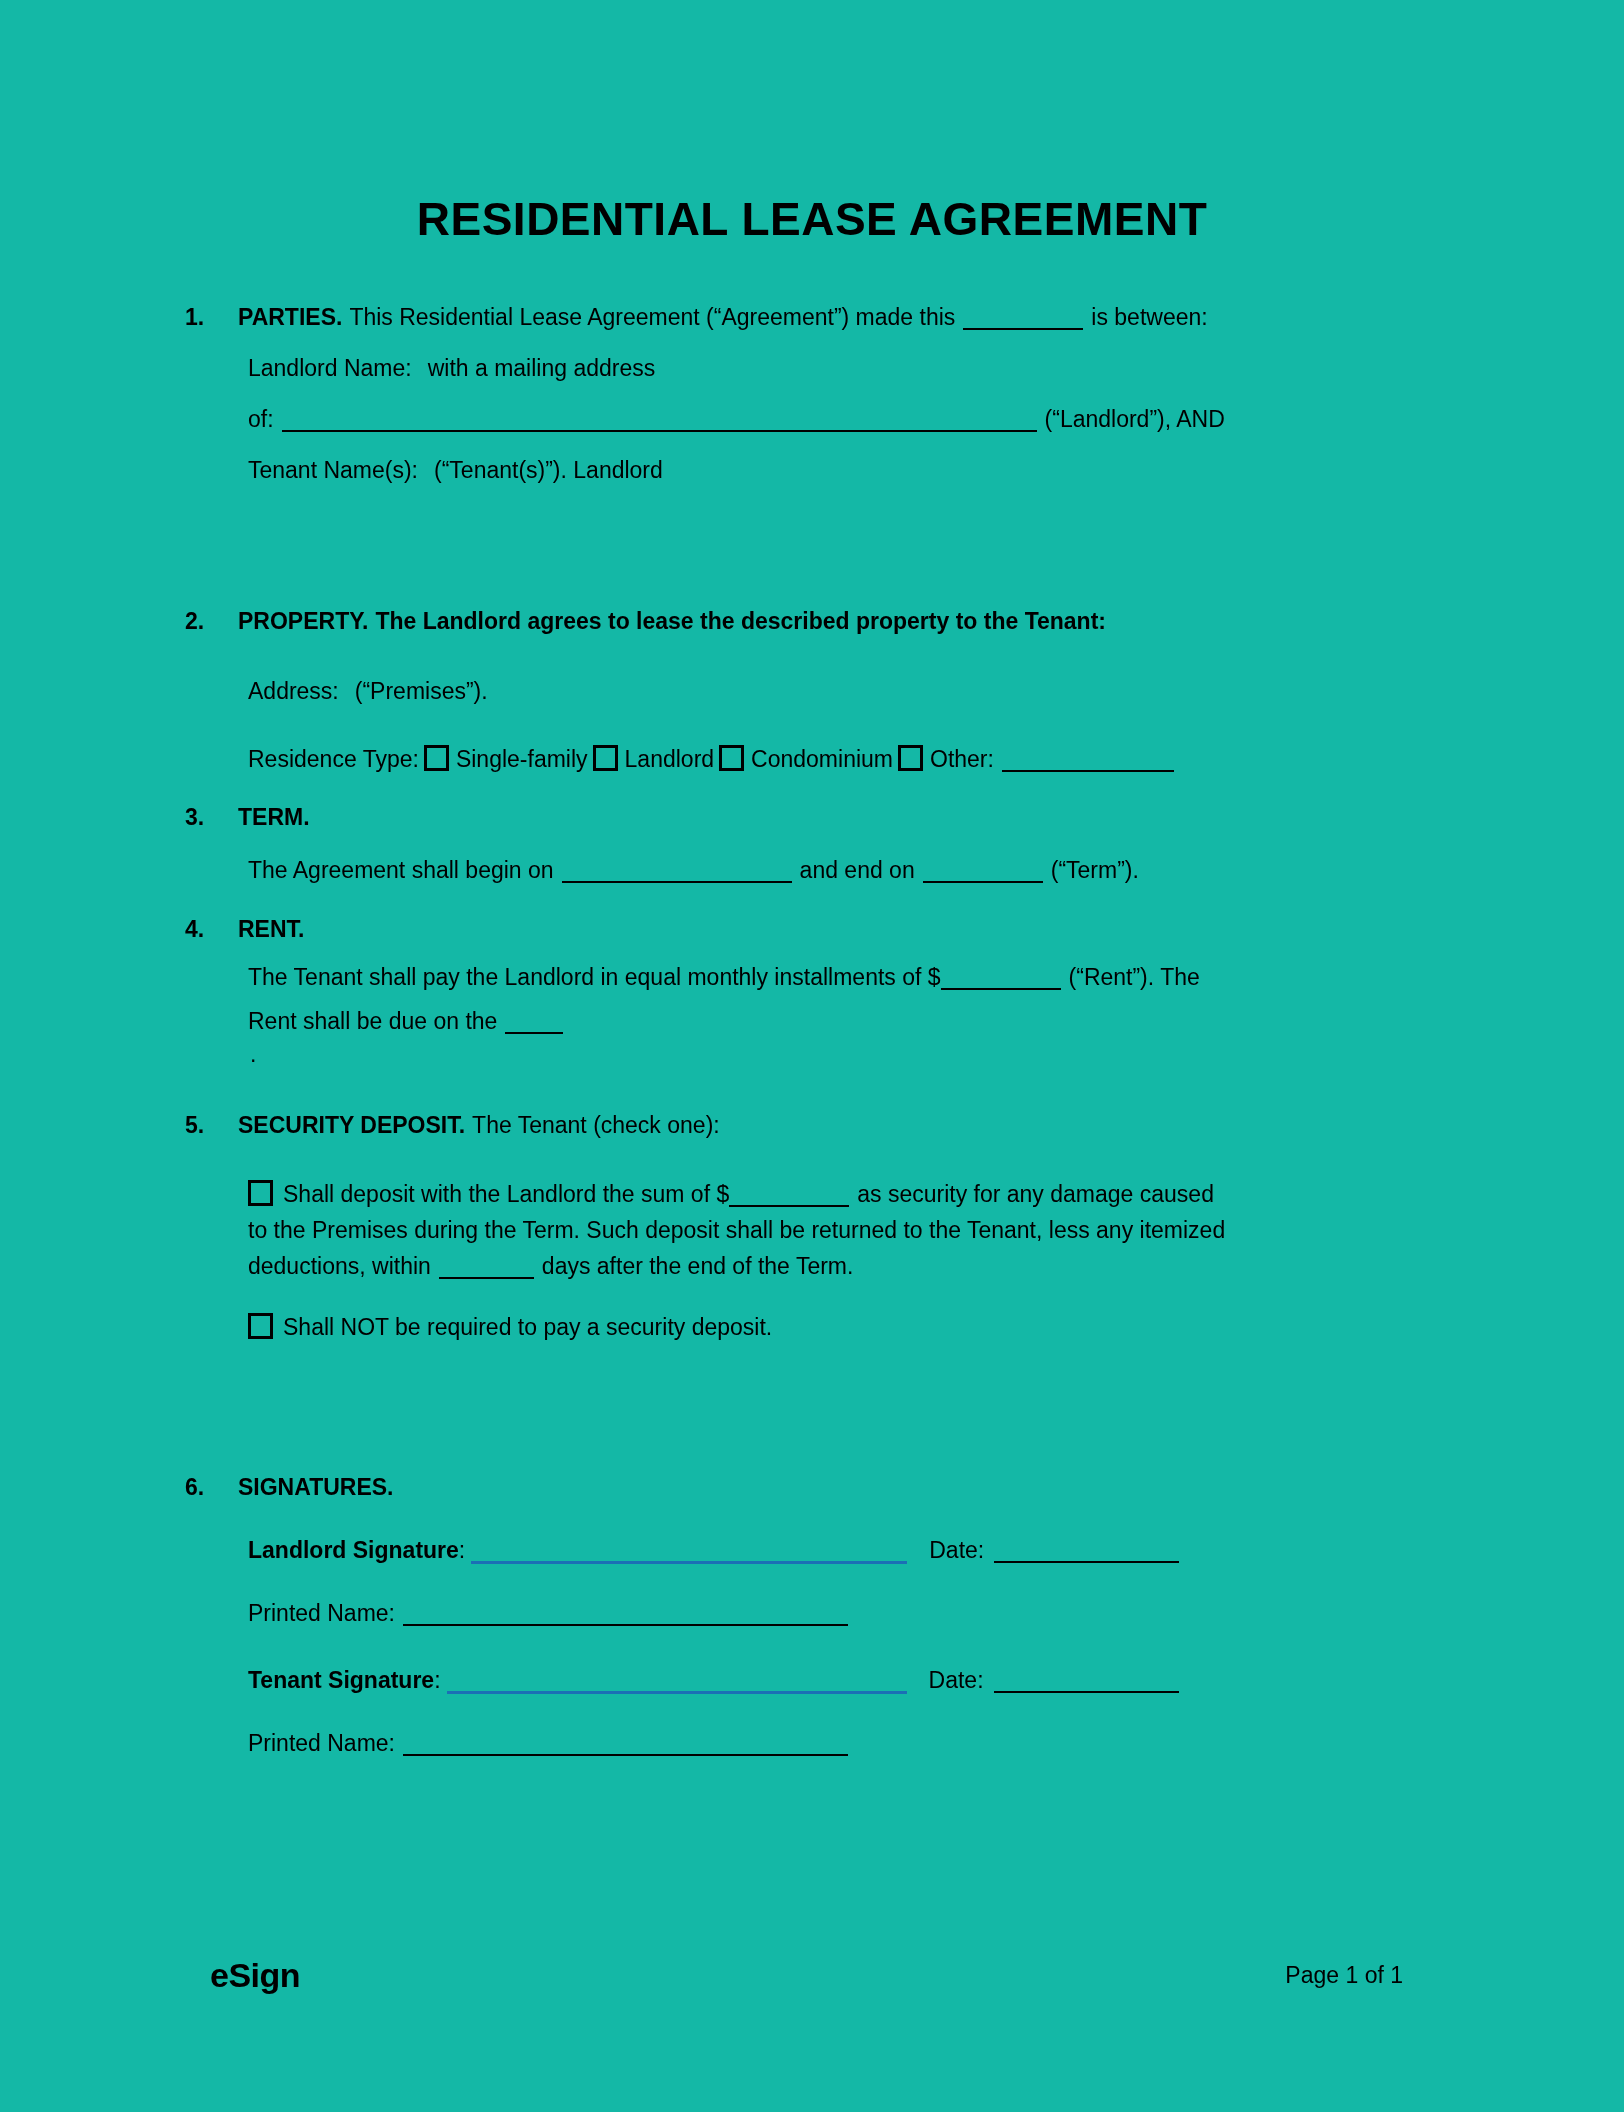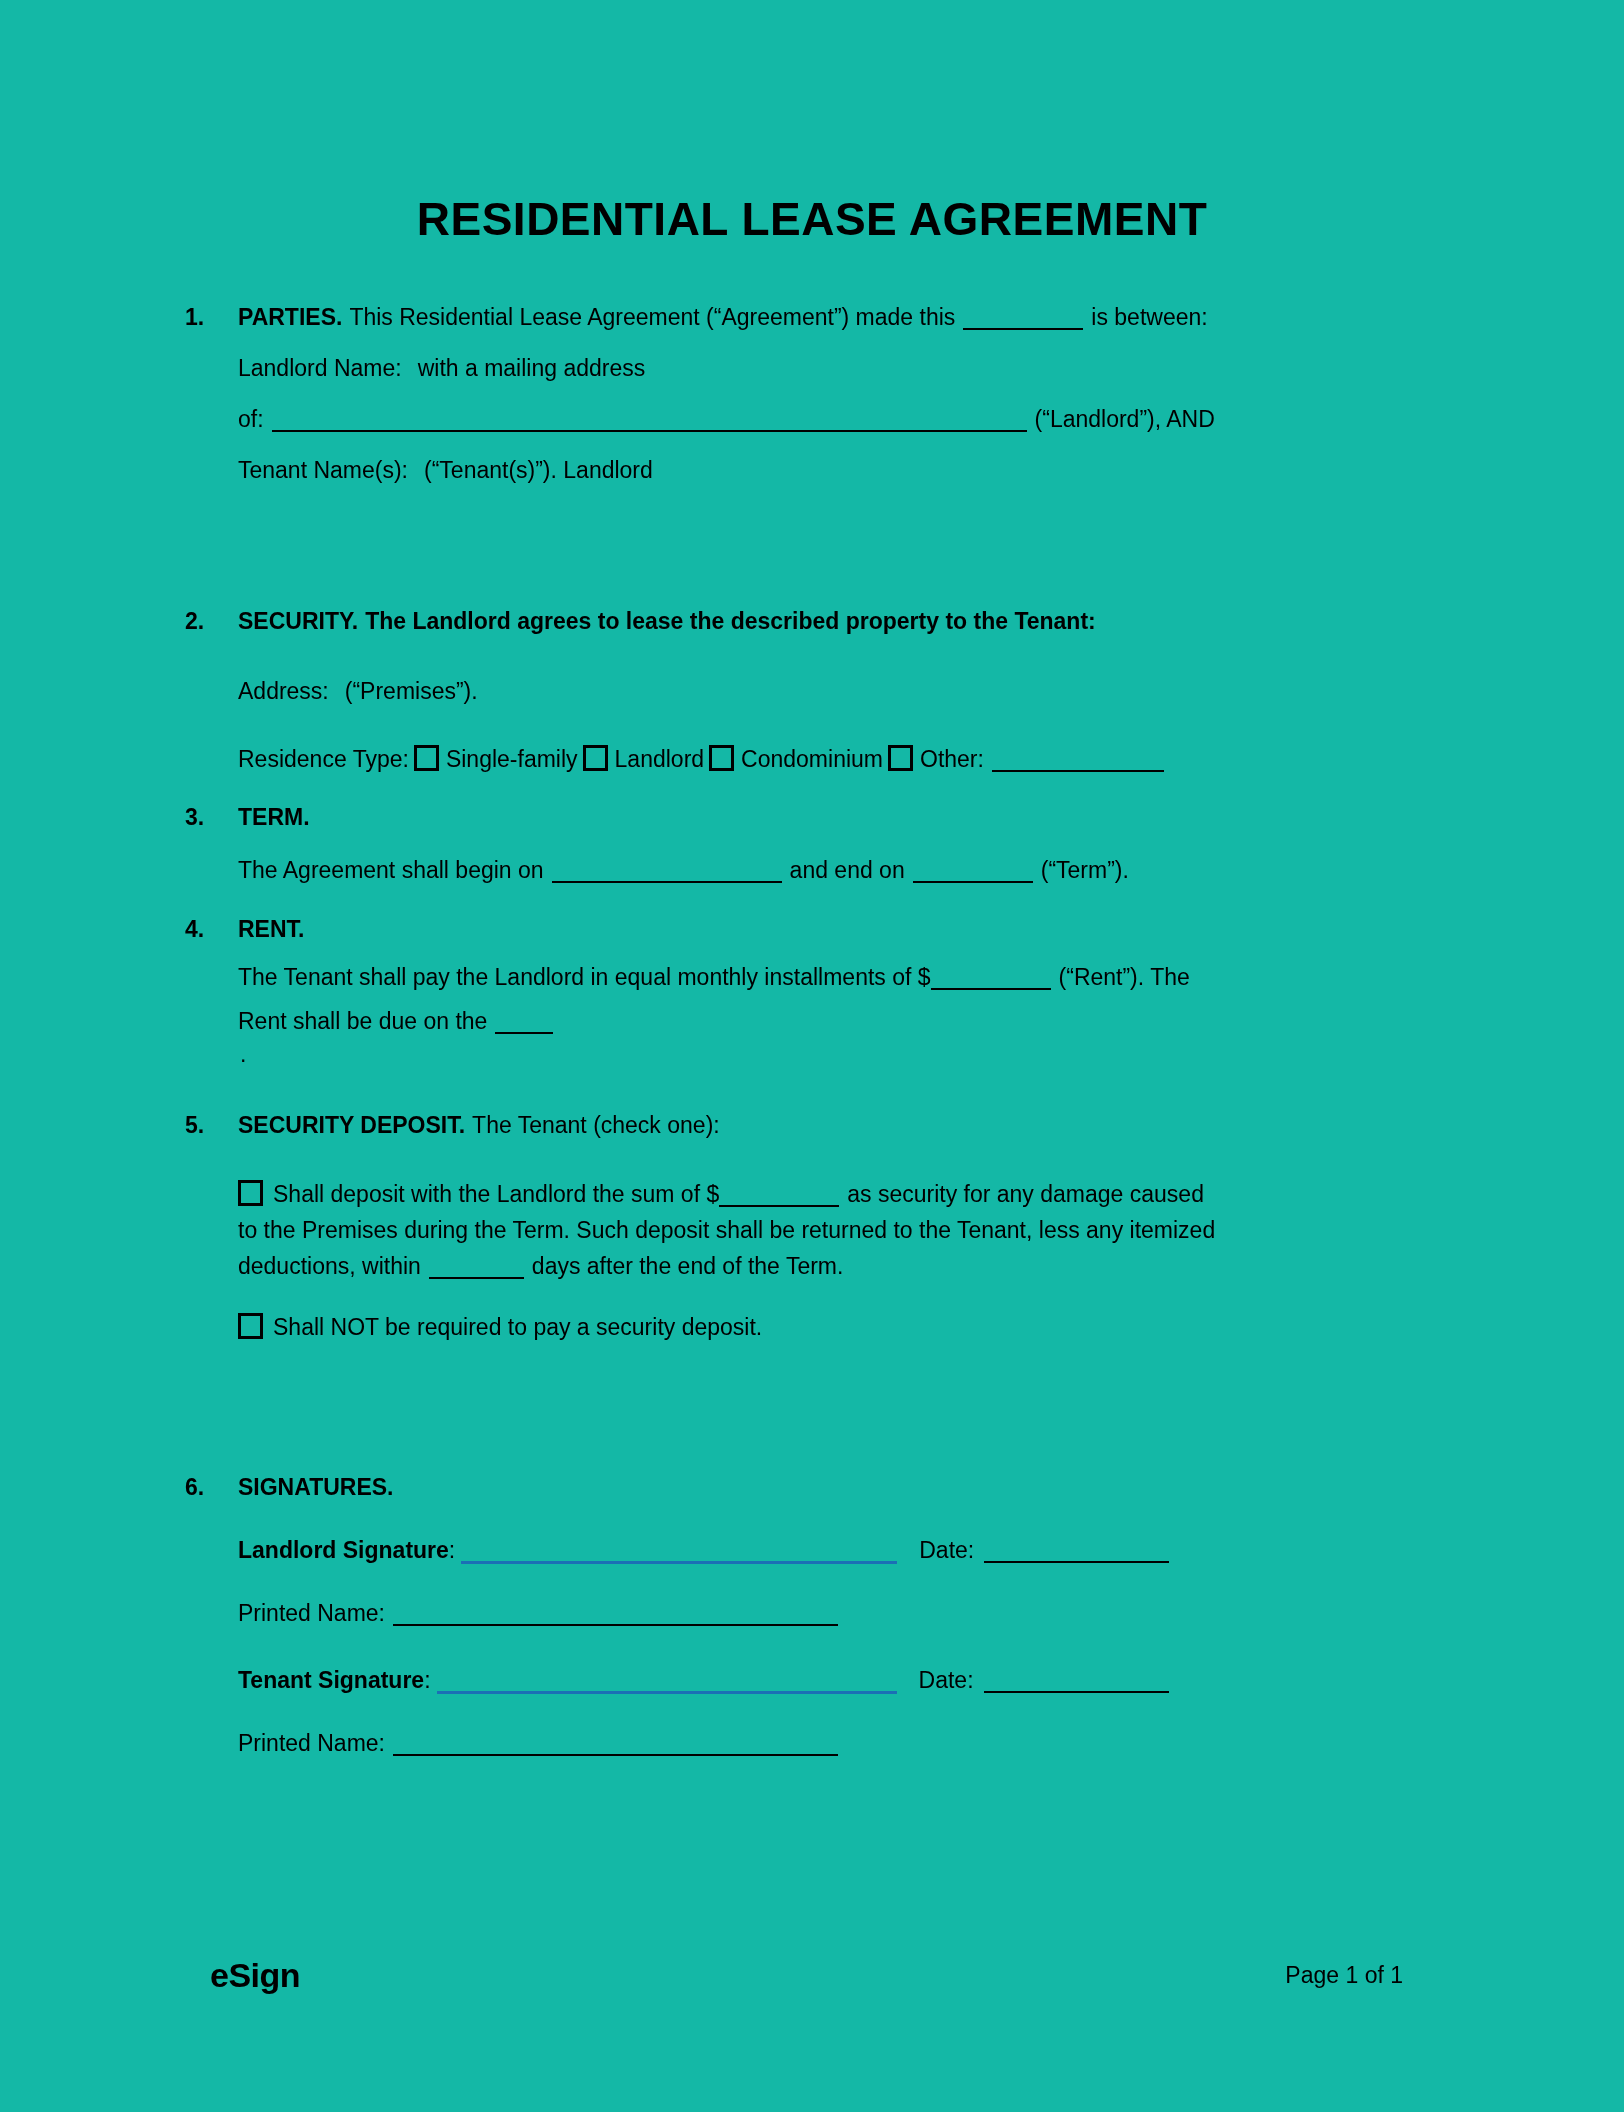--- a/index.html
+++ b/index.html
@@ -26,21 +26,21 @@
   }
   .ln {
     position: absolute;
     display: flex;
     align-items: baseline;
     white-space: pre;
     line-height: 32px;
   }
   .ln > span { flex: 0 0 auto; }
   .head { left: 185px; width: 1245px; }
-  .body { left: 238px; width: 1192px; }
+  .body { left: 248px; width: 1192px; }
   .num  { width: 53px; font-weight: bold; }
   .b    { font-weight: bold; }
   .gap  { margin-left: 7px; }
   .blank {
     flex: 0 0 auto;
     height: 2px;
     border-bottom: 2px solid #000;
     position: relative;
     top: 5px;
     margin: 0 8px;
@@ -100,21 +100,21 @@
     <span>Landlord Name:</span><span class="blank grow"></span><span>with a mailing address</span>
   </div>
   <div class="ln body" style="top:403px">
     <span>of:</span><span class="blank w755"></span><span>(“Landlord”), AND</span>
   </div>
   <div class="ln body" style="top:454px">
     <span>Tenant Name(s):</span><span class="blank grow"></span><span>(“Tenant(s)”). Landlord</span>
   </div>
 
   <div class="ln head" style="top:605px">
-    <span class="num">2.</span><span class="b">SECURITY.</span><span class="b gap">The Landlord agrees to lease the described property to the Tenant:</span>
+    <span class="num">2.</span><span class="b">PROPERTY.</span><span class="b gap">The Landlord agrees to lease the described property to the Tenant:</span>
   </div>
   <div class="ln body" style="top:675px">
     <span>Address:</span><span class="blank grow"></span><span>(“Premises”).</span>
   </div>
   <div class="ln body" style="top:741px">
     <span>Residence Type:</span><span class="cb"></span><span>Single-family</span><span class="cb"></span><span>Landlord</span><span class="cb"></span><span>Condominium</span><span class="cb"></span><span>Other:</span><span class="blank w172"></span>
   </div>
 
   <div class="ln head" style="top:801px">
     <span class="num">3.</span><span class="b">TERM.</span>

